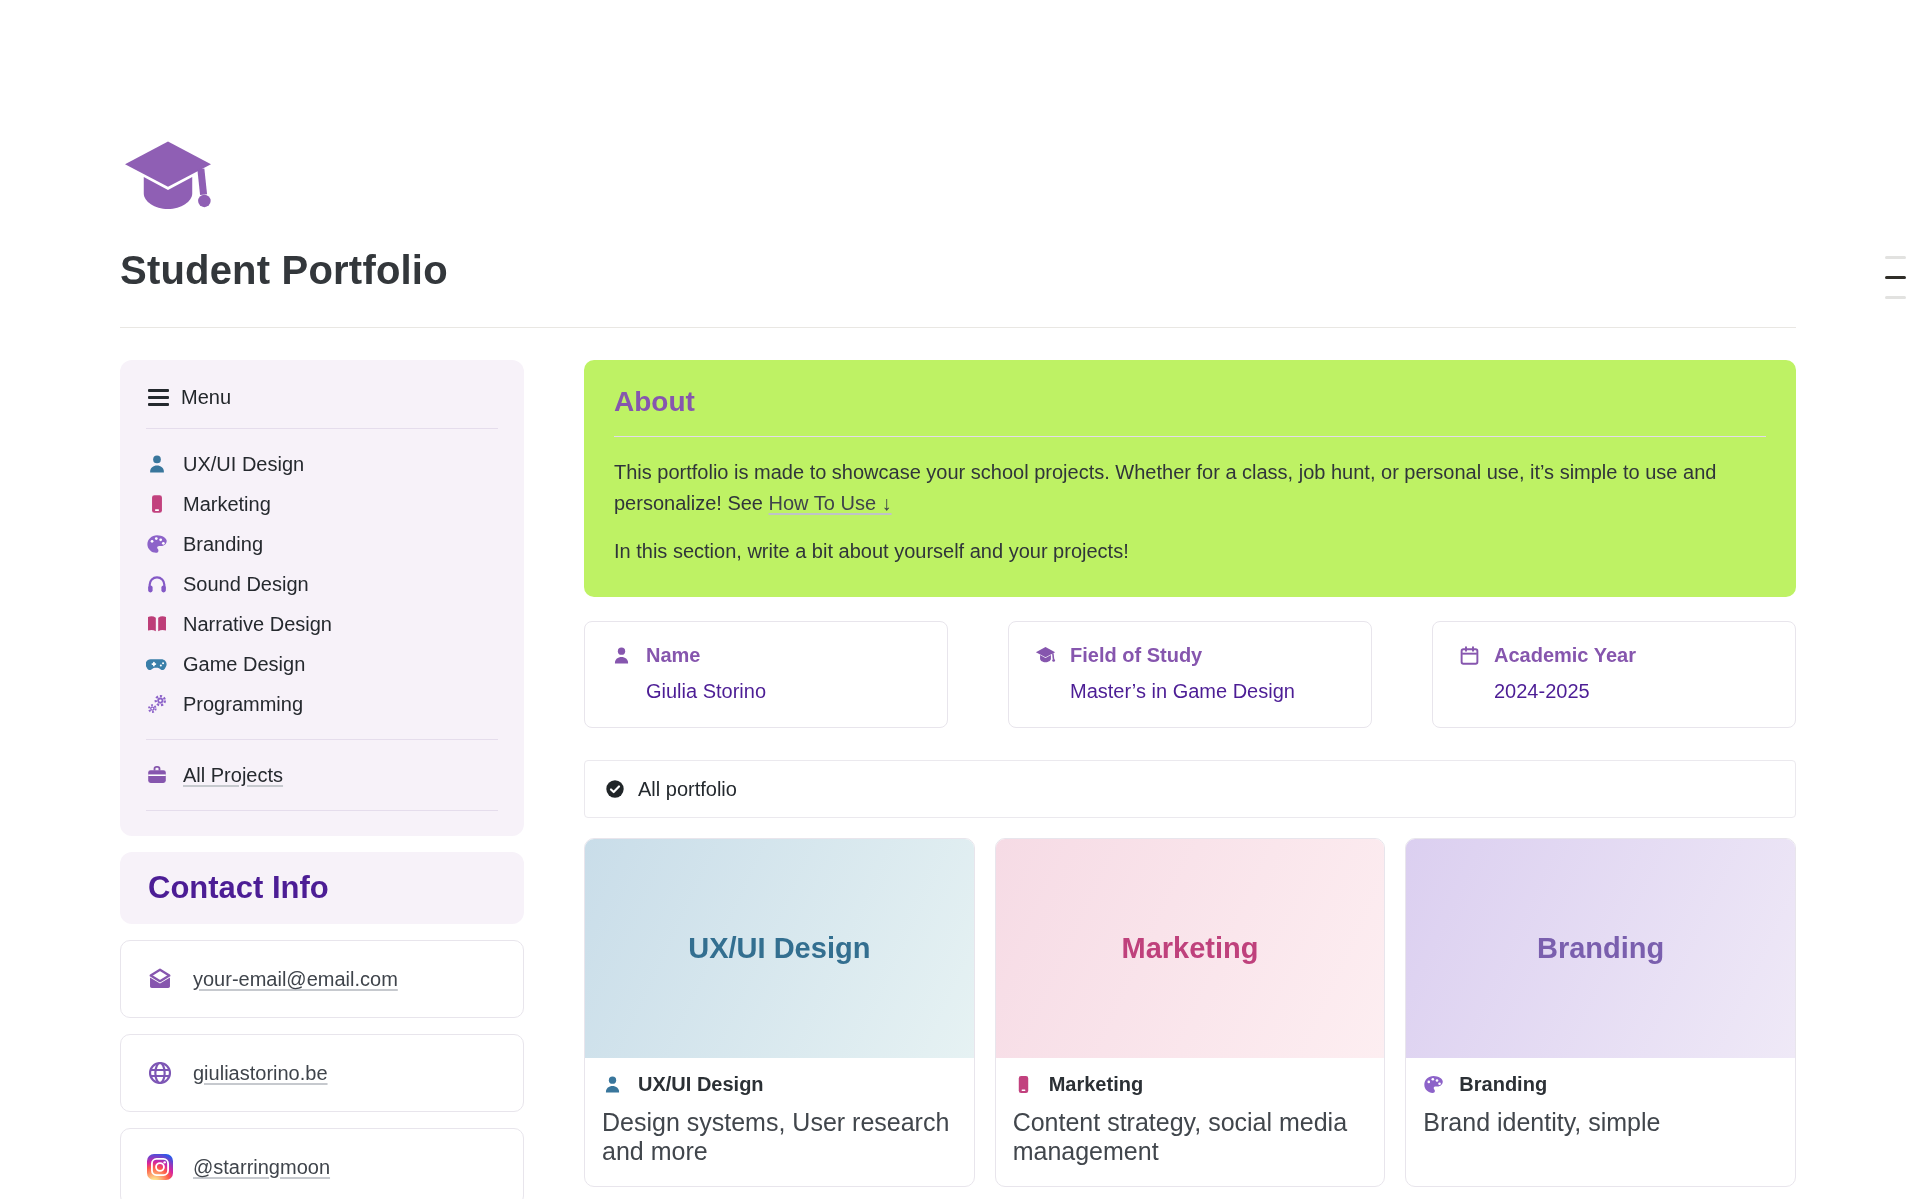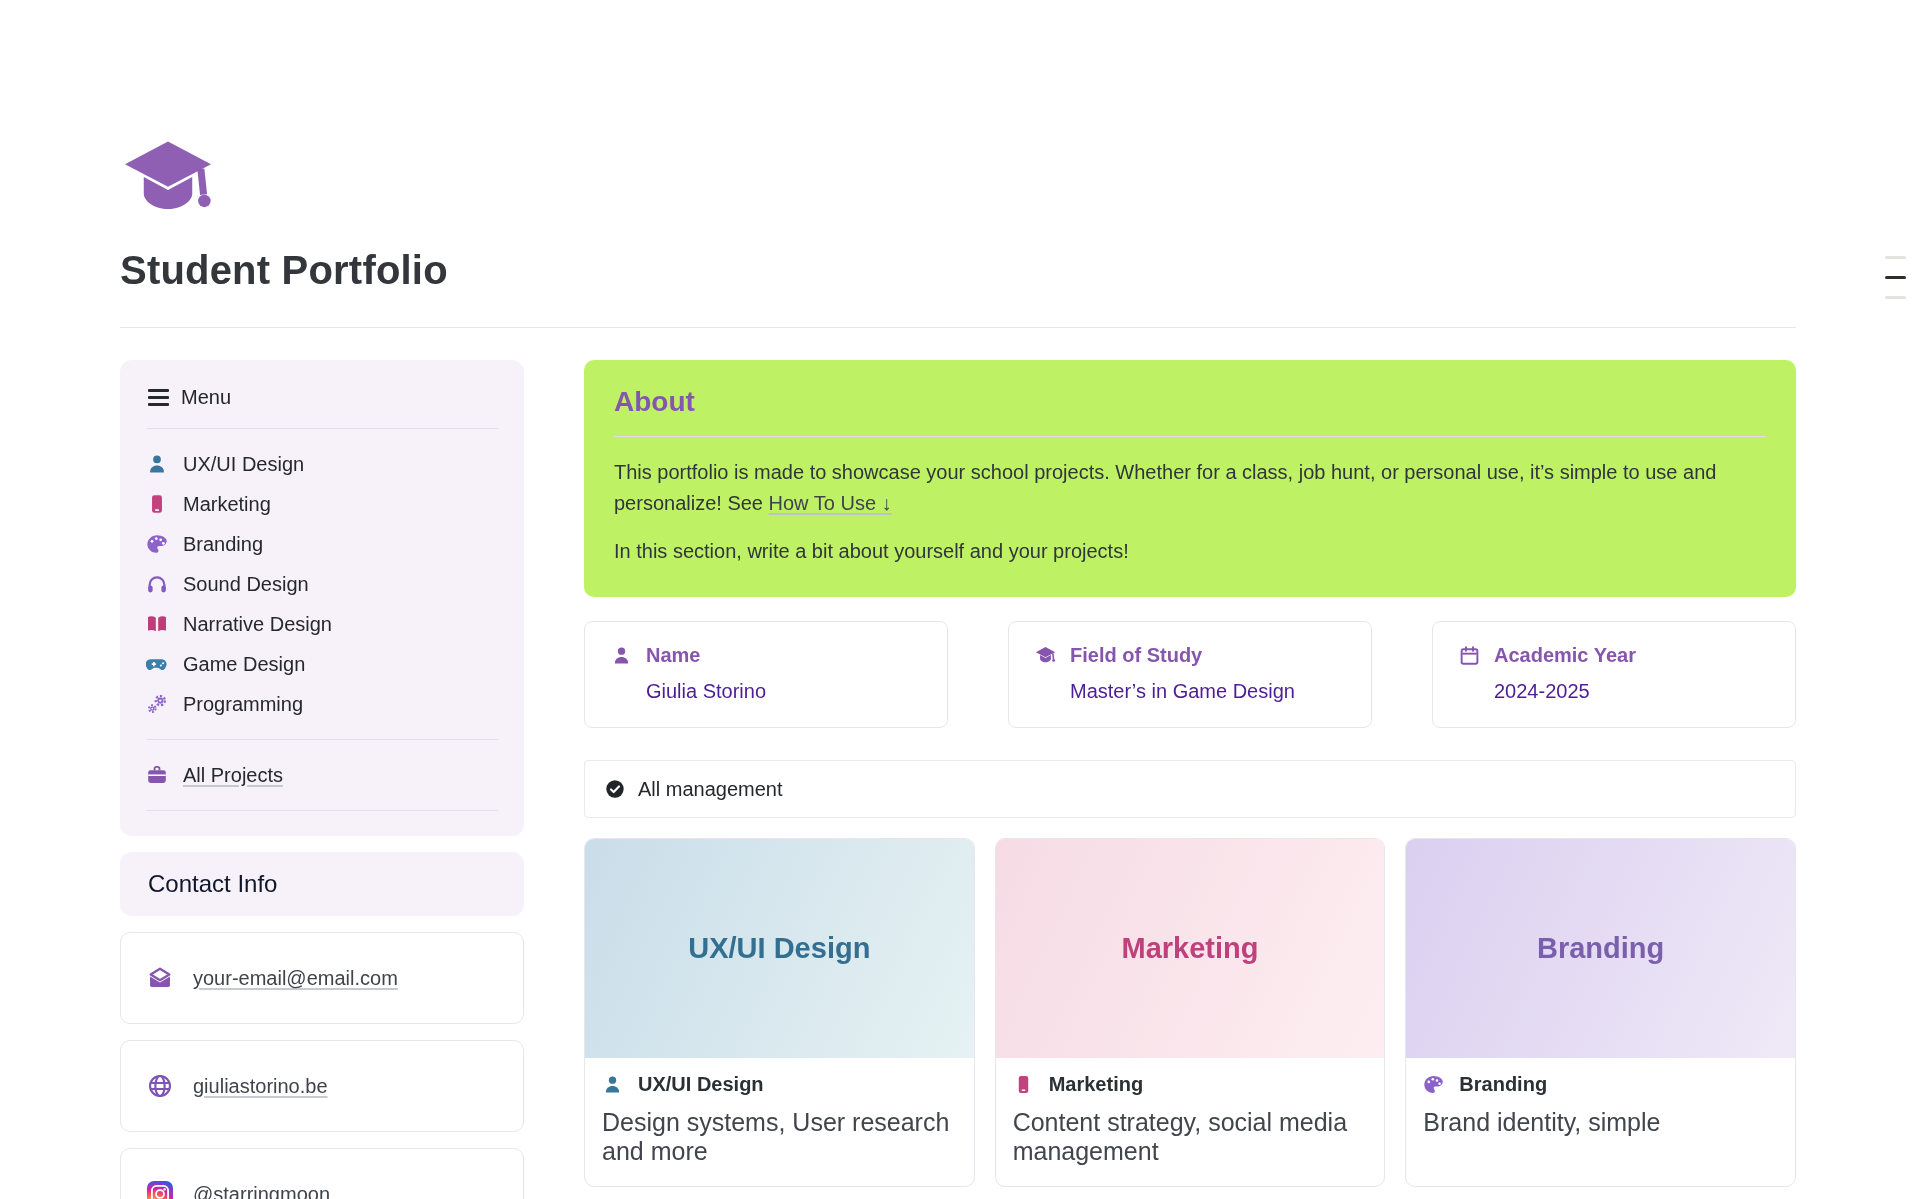--- a/index.html
+++ b/index.html
@@ -28,25 +28,25 @@
 
   .menu-card { padding: 22px 26px 10px 26px; }
   .menu-head { display: flex; align-items: center; gap: 12px; font-size: 20px; font-weight: 500; color: #22262a; padding: 4px 2px; }
   .hr { height: 1px; background: #e5ddec; border: 0; margin: 15px 0; }
   .menu-list { list-style: none; }
   .menu-item { display: flex; align-items: center; gap: 15px; height: 40px; font-size: 20px; color: #25292e; cursor: pointer; }
   .icon { display: inline-flex; align-items: center; justify-content: center; flex: none; }
   .link-underline { text-decoration: underline; text-decoration-color: #c6c9ce; text-underline-offset: 3px; }
 
   .contact-head { margin-top: 16px; padding: 18px 28px; }
-  .contact-title { font-size: 24px; font-weight: 400; color: #0f172a; }
+  .contact-title { font-size: 31px; font-weight: 700; color: #4c1d95; }
 
   .contact-card {
     margin-top: 16px; background: #fff; border: 1px solid #e8e5ec; border-radius: 10px;
-    height: 92px; display: flex; align-items: center; gap: 20px; padding: 0 26px; cursor: pointer;
+    height: 78px; display: flex; align-items: center; gap: 20px; padding: 0 26px; cursor: pointer;
   }
   .contact-label { font-size: 20px; color: #3f444b; text-decoration: underline; text-decoration-color: #c6c9ce; text-underline-offset: 3px; }
 
   
   .about-card { background: #bef264; border-radius: 10px; padding: 26px 30px 30px 30px; }
   .about-title { font-size: 28px; font-weight: 700; color: #8656ae; }
   .about-hr { height: 1px; background: #e3dbeb; border: 0; margin: 18px 0 20px 0; }
   .about-p { font-size: 20px; line-height: 1.55; color: #30353a; }
   .about-p + .about-p { margin-top: 17px; }
   .inline-link { color: #3f444b; text-decoration: underline; text-decoration-color: #bfc3c8; text-underline-offset: 3px; cursor: pointer; }
@@ -354,21 +354,21 @@
           <div class="info-value">2024-2025</div>
         </div>
       </div>
 
       <div class="filter-bar">
         <span class="icon">
             <svg width="20" height="20">
               <use href="#i-check-circle"></use>
             </svg>
           </span>
-        <span class="filter-label">All management</span>
+        <span class="filter-label">All portfolio</span>
       </div>
 
       <div class="grid">
         <div class="cat-card">
           <div class="banner" style="background: linear-gradient(115deg, rgb(201, 221, 233), rgb(230, 242, 243));">
             <span class="banner-title" style="color: rgb(51, 111, 144);">UX/UI Design</span>
           </div>
           <div class="cat-body">
             <div class="cat-name-row">
               <span class="icon ic21" style="color: rgb(57, 118, 156);">

